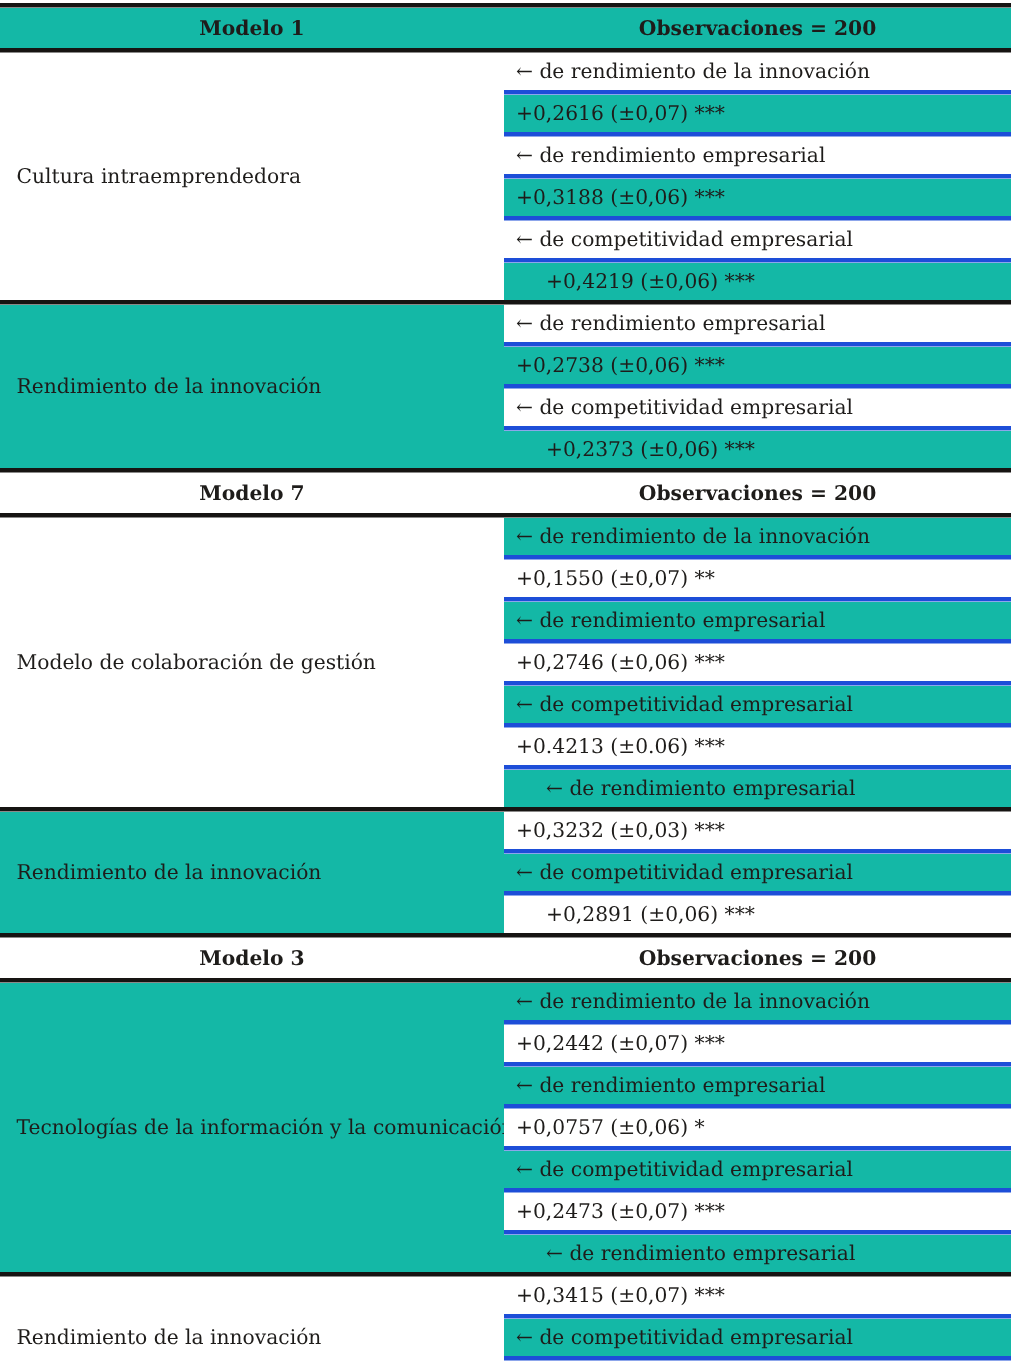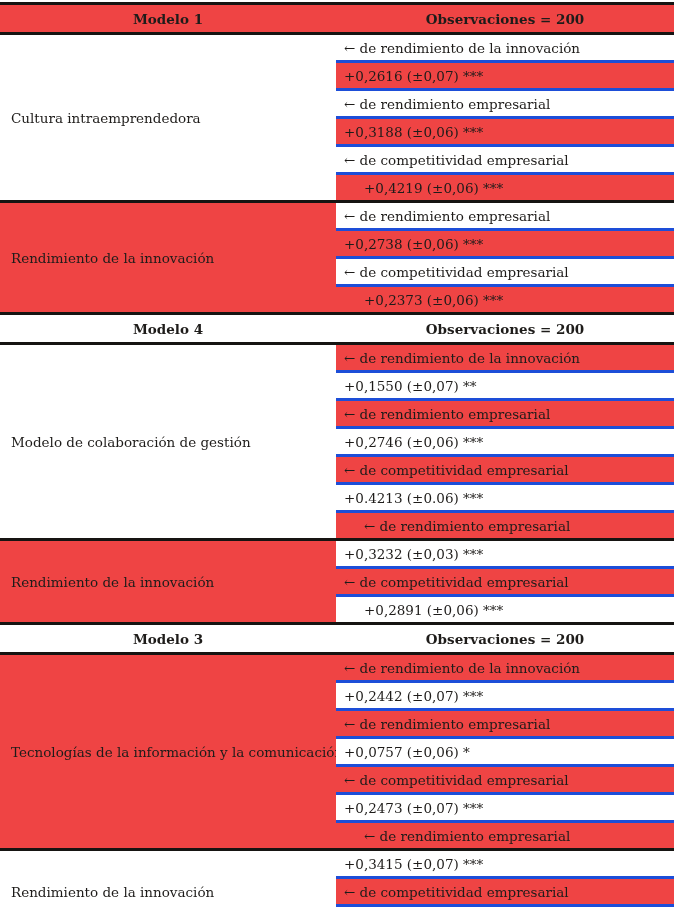--- a/index.html
+++ b/index.html
@@ -34,21 +34,21 @@
     border-bottom:3px solid #1d4ed8;
   }
   td.rcell.end{
     border-bottom:3px solid #161412;
     padding-left:28px;
   }
   td.lab{
     padding:0 6px 0 11px;
     border-bottom:3px solid #161412;
   }
-  .bgb{background:#ef4444;}
+  .bgb{background:#14b8a6;}
   .bgw{background:#ffffff;}
 </style>
 </head>
 <body>
 
 <table>
   <colgroup>
       <col class="c-left">
       <col class="c-right">
     </colgroup>
@@ -85,21 +85,21 @@
         <td class="rcell bgb">+0,2738 (±0,06) ***</td>
       </tr>
     <tr>
         <td class="rcell bgw">← de competitividad empresarial</td>
       </tr>
     <tr>
         <td class="rcell bgb end">+0,2373 (±0,06) ***</td>
       </tr>
 
     <tr class="hdr">
-      <td class="bgw">Modelo 4</td>
+      <td class="bgw">Modelo 7</td>
       <td class="bgw">Observaciones = 200</td>
     </tr>
     <tr>
       <td class="lab bgw" rowspan="7">Modelo de colaboración de gestión</td>
       <td class="rcell bgb">← de rendimiento de la innovación</td>
     </tr>
     <tr>
         <td class="rcell bgw">+0,1550 (±0,07) **</td>
       </tr>
     <tr>

